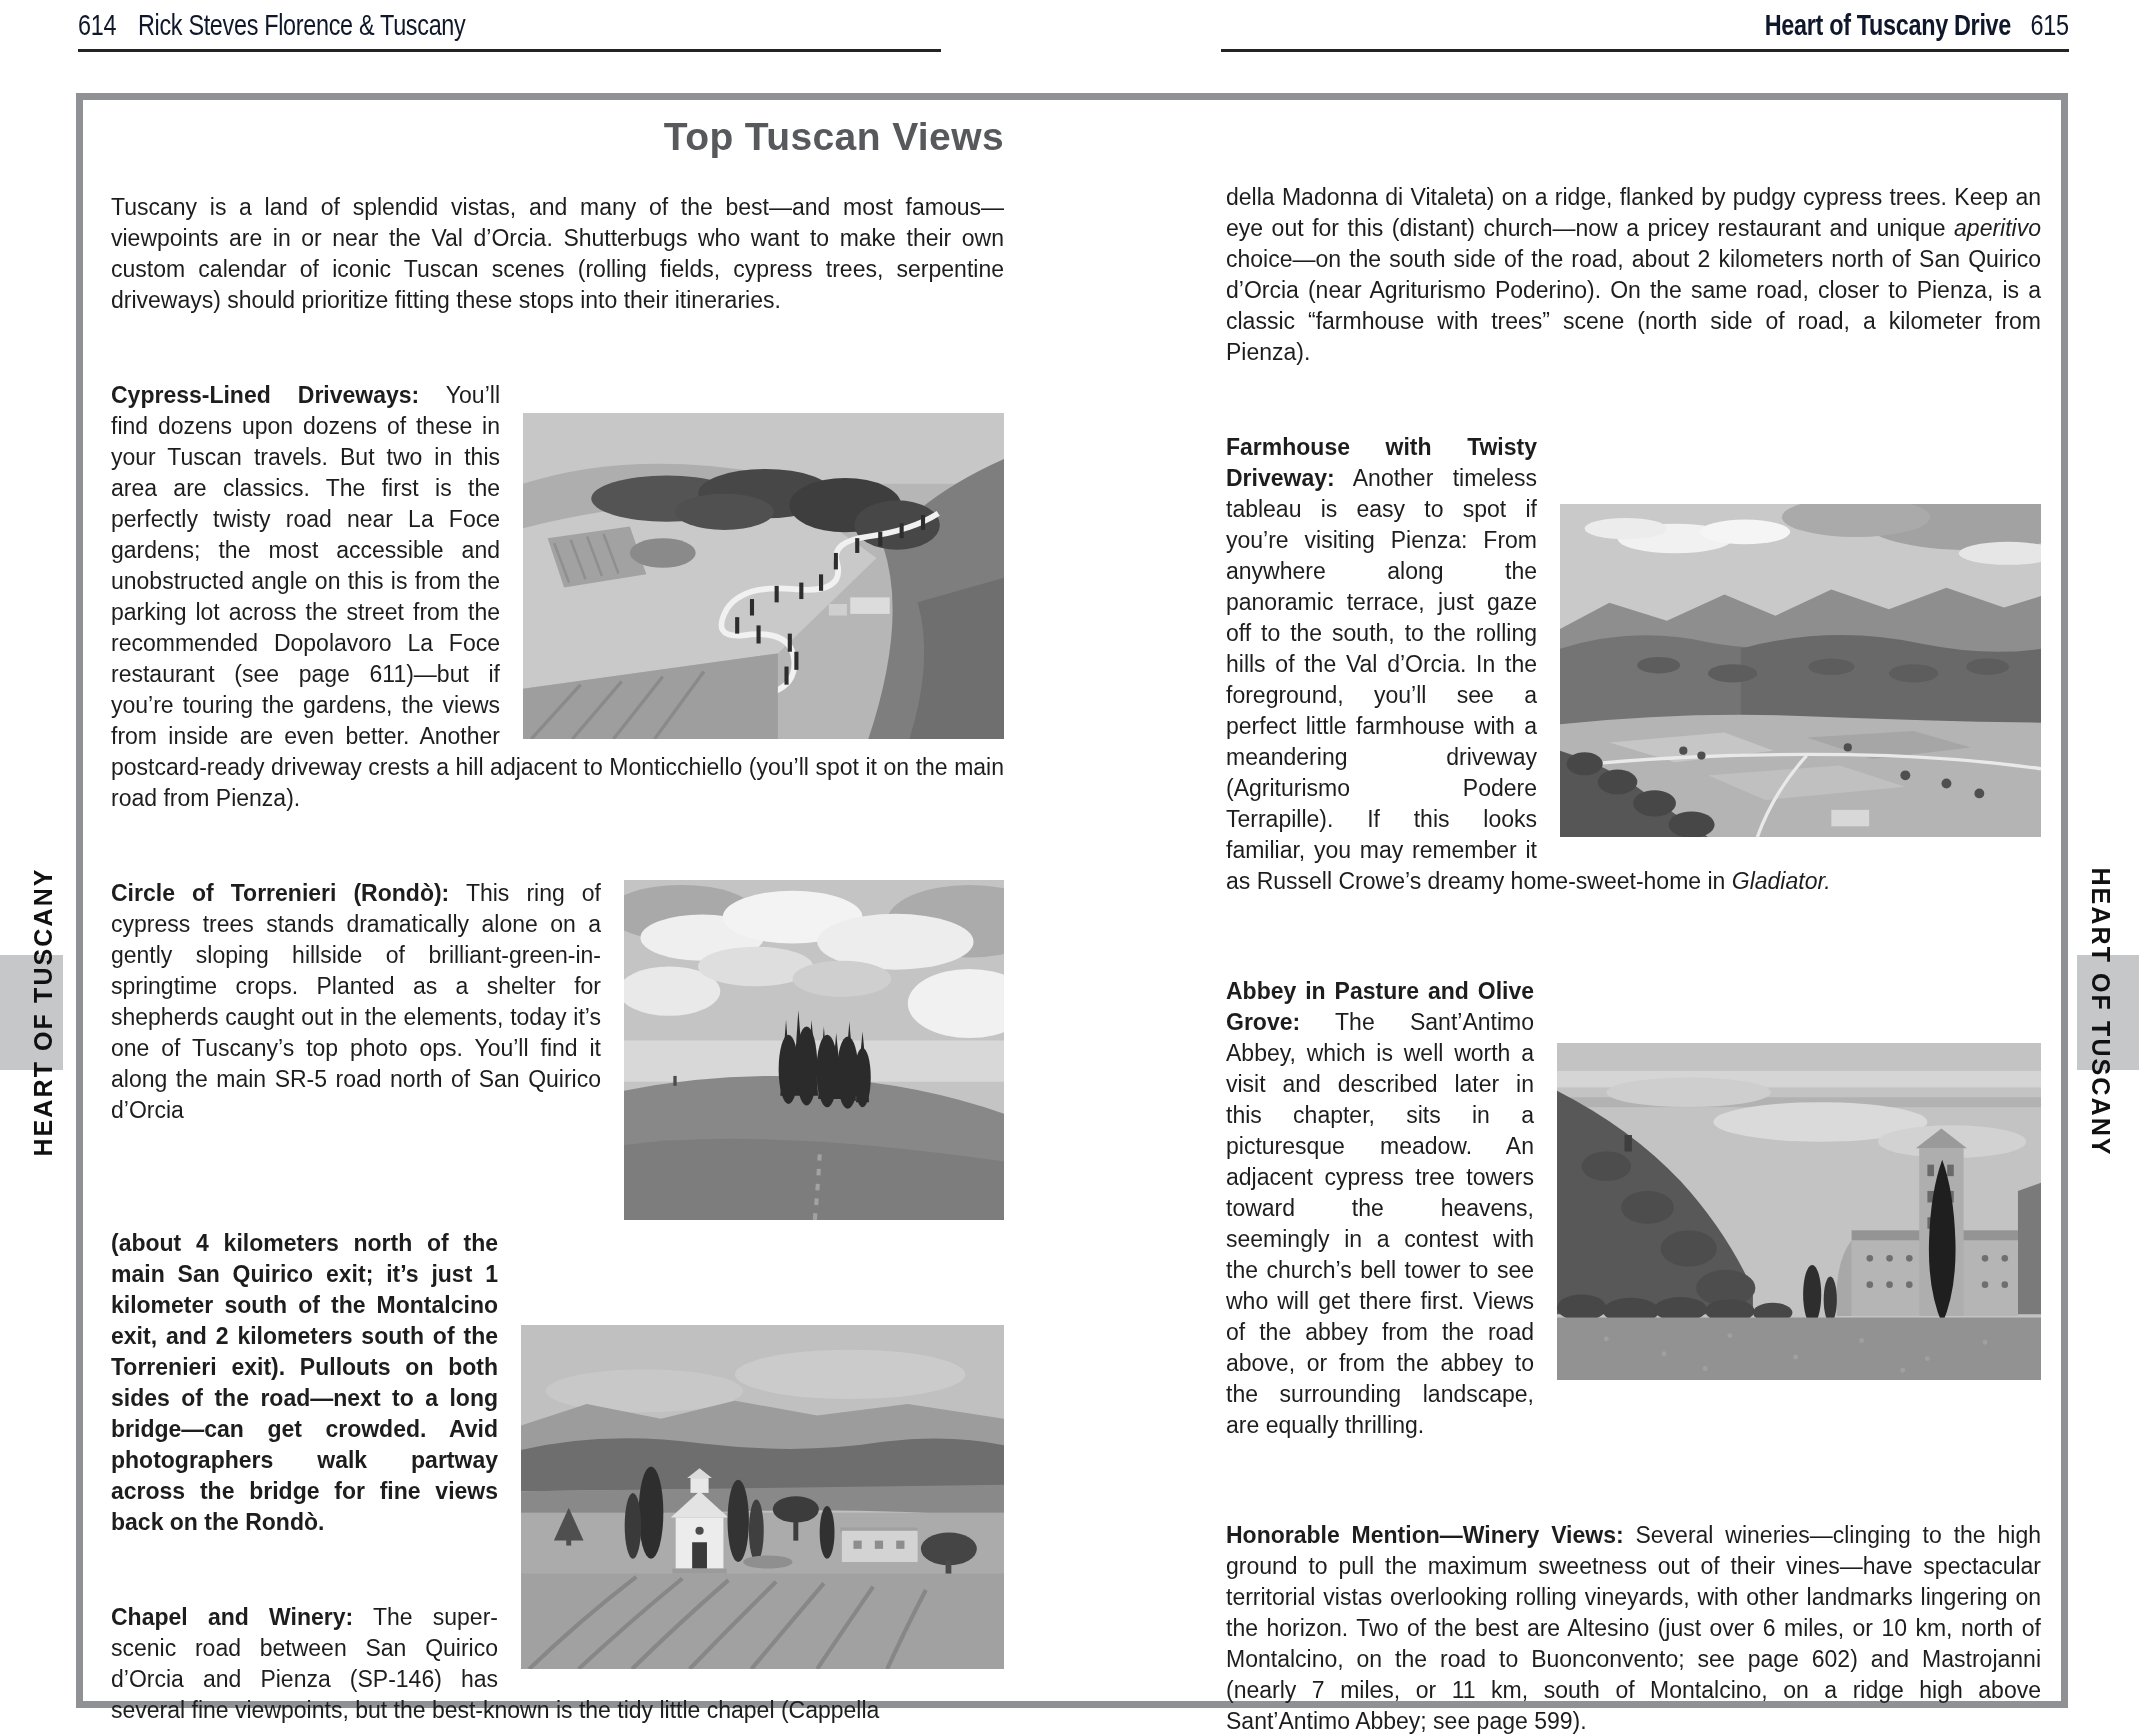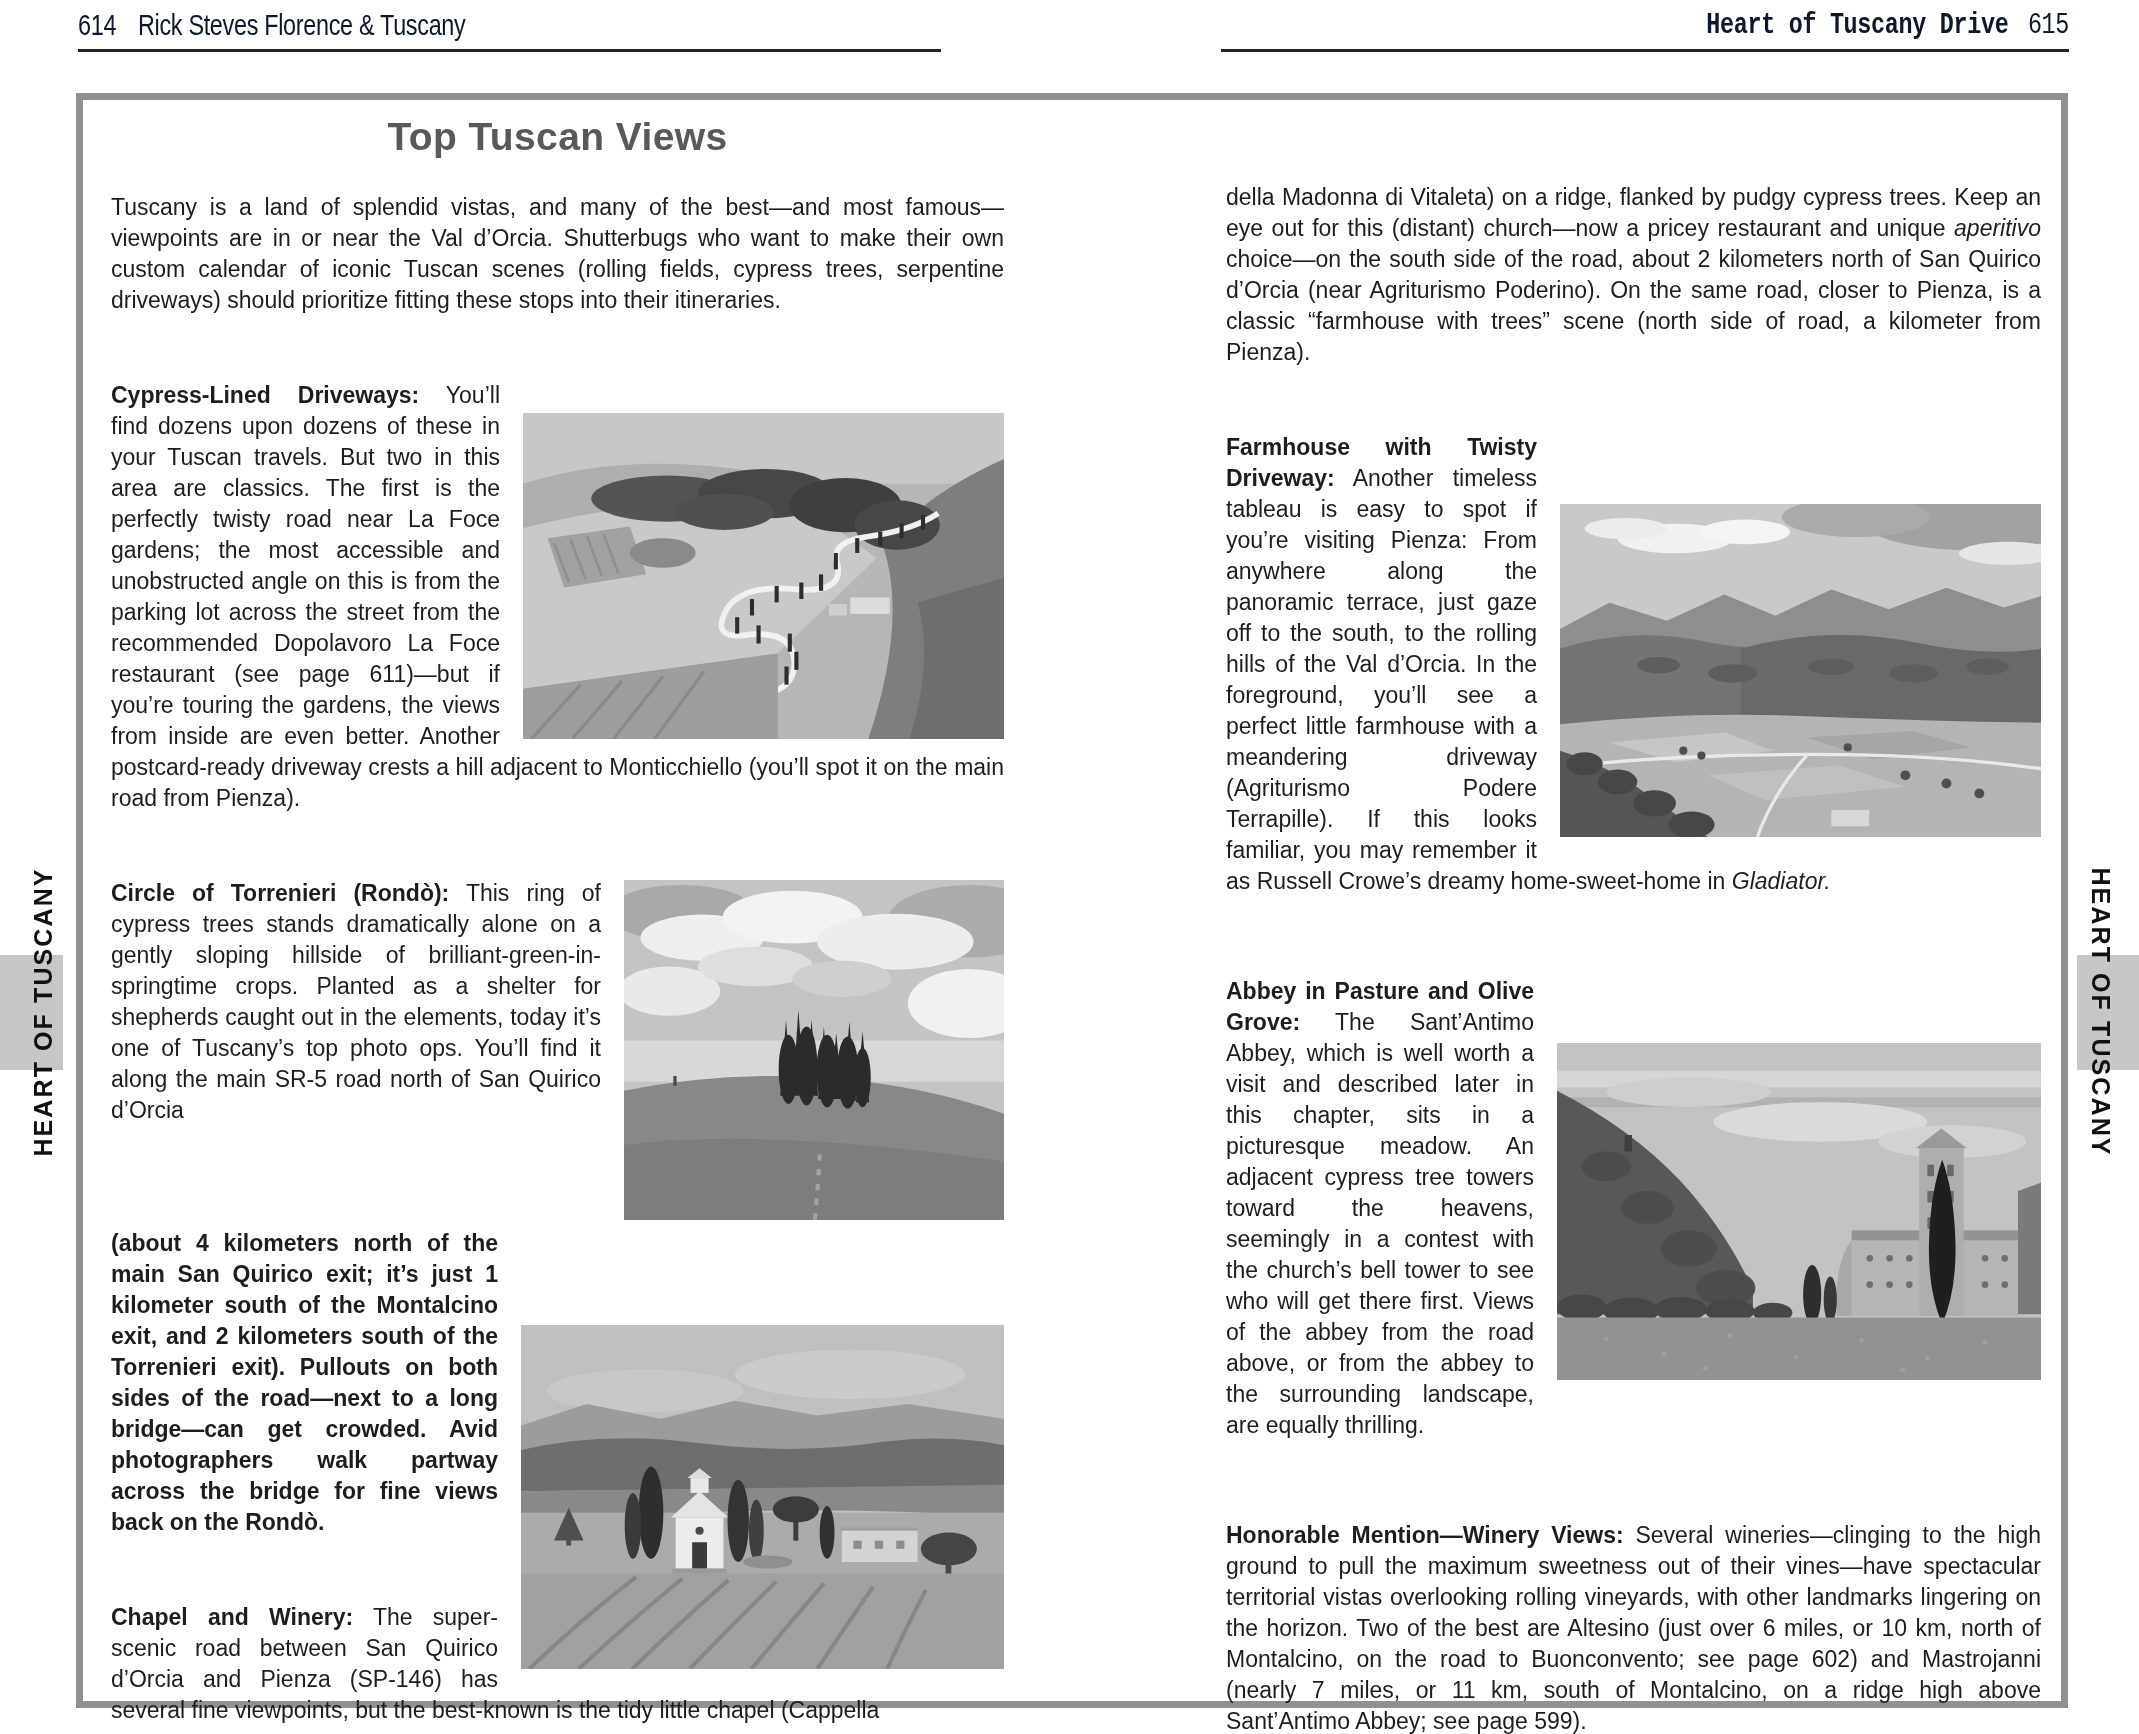--- a/index.html
+++ b/index.html
@@ -2,21 +2,21 @@
 <html style="font-size:13px"><head>
 <meta charset="utf-8">
 <style>
   html,body{margin:0;padding:0;background:#ffffff;}
   body{width:2140px;height:1734px;position:relative;font-family:"Liberation Sans",sans-serif;color:#1d1d1d;overflow:hidden;}
 
   
   .rh{position:absolute;top:8.2px;font-size:30px;white-space:nowrap;color:#0f172a;}
   .rh-left{left:78px;}
   .rh-left .inner{display:inline-block;transform:scaleX(.78);transform-origin:left center;letter-spacing:-0.4px;}
-  .rh-right{right:71px;text-align:left;font-family:Liberation Mono, monospace;}
+  .rh-right{right:71px;text-align:left;}
   .rh-right .inner{display:inline-block;transform:scaleX(.78);transform-origin:right center;font-weight:700;letter-spacing:-0.4px;}
   .rh .pgnum{margin-right:28px;}
   .rh-right .pgnum{margin-right:0;margin-left:25px;font-weight:400;}
   .rule{position:absolute;height:2.5px;background:#242424;}
   .rule-left{left:78px;top:49px;width:863px;}
   .rule-right{left:1221px;top:49px;width:848px;}
 
   
   .tab{position:absolute;width:63px;height:115px;background:#c6c7c9;top:955px;}
   .tab-left{left:0;}
@@ -25,21 +25,21 @@
   .vlabel-left{left:43px;top:1012px;transform:translate(-50%,-50%) rotate(-90deg);}
   .vlabel-right{left:2100px;top:1012px;transform:translate(-50%,-50%) rotate(90deg);}
 
   
   .big-box{position:absolute;left:76px;top:93px;width:1992px;height:1615px;border:7.4px solid #8f9194;background:#fff;box-sizing:border-box;}
 
   .col{position:absolute;}
   .col-left{left:28px;top:15px;width:893px;}
   .col-right{left:1143px;top:82px;width:815px;}
 
-  .box-title{font-size:39px;font-weight:700;color:#58595c;text-align:center;margin:0 0 33px 0;letter-spacing:0.4px;}
+  .box-title{font-size:39px;font-weight:700;color:#58595c;text-align:right;margin:0 0 33px 0;letter-spacing:0.4px;}
 
   .body{font-size:23px;line-height:31px;text-align:justify;margin:0;color:#1d1d1d;}
   .sec{margin-top:64px;}
   .cont{margin-top:0;font-weight:bold;}
   .clearR{clear:right;}
   .body b{font-weight:700;}
 
   
   .ph{display:block;float:right;margin:0 0 8.2px 23px;overflow:hidden;}
   .ph svg{display:block;width:100%;height:100%;}

